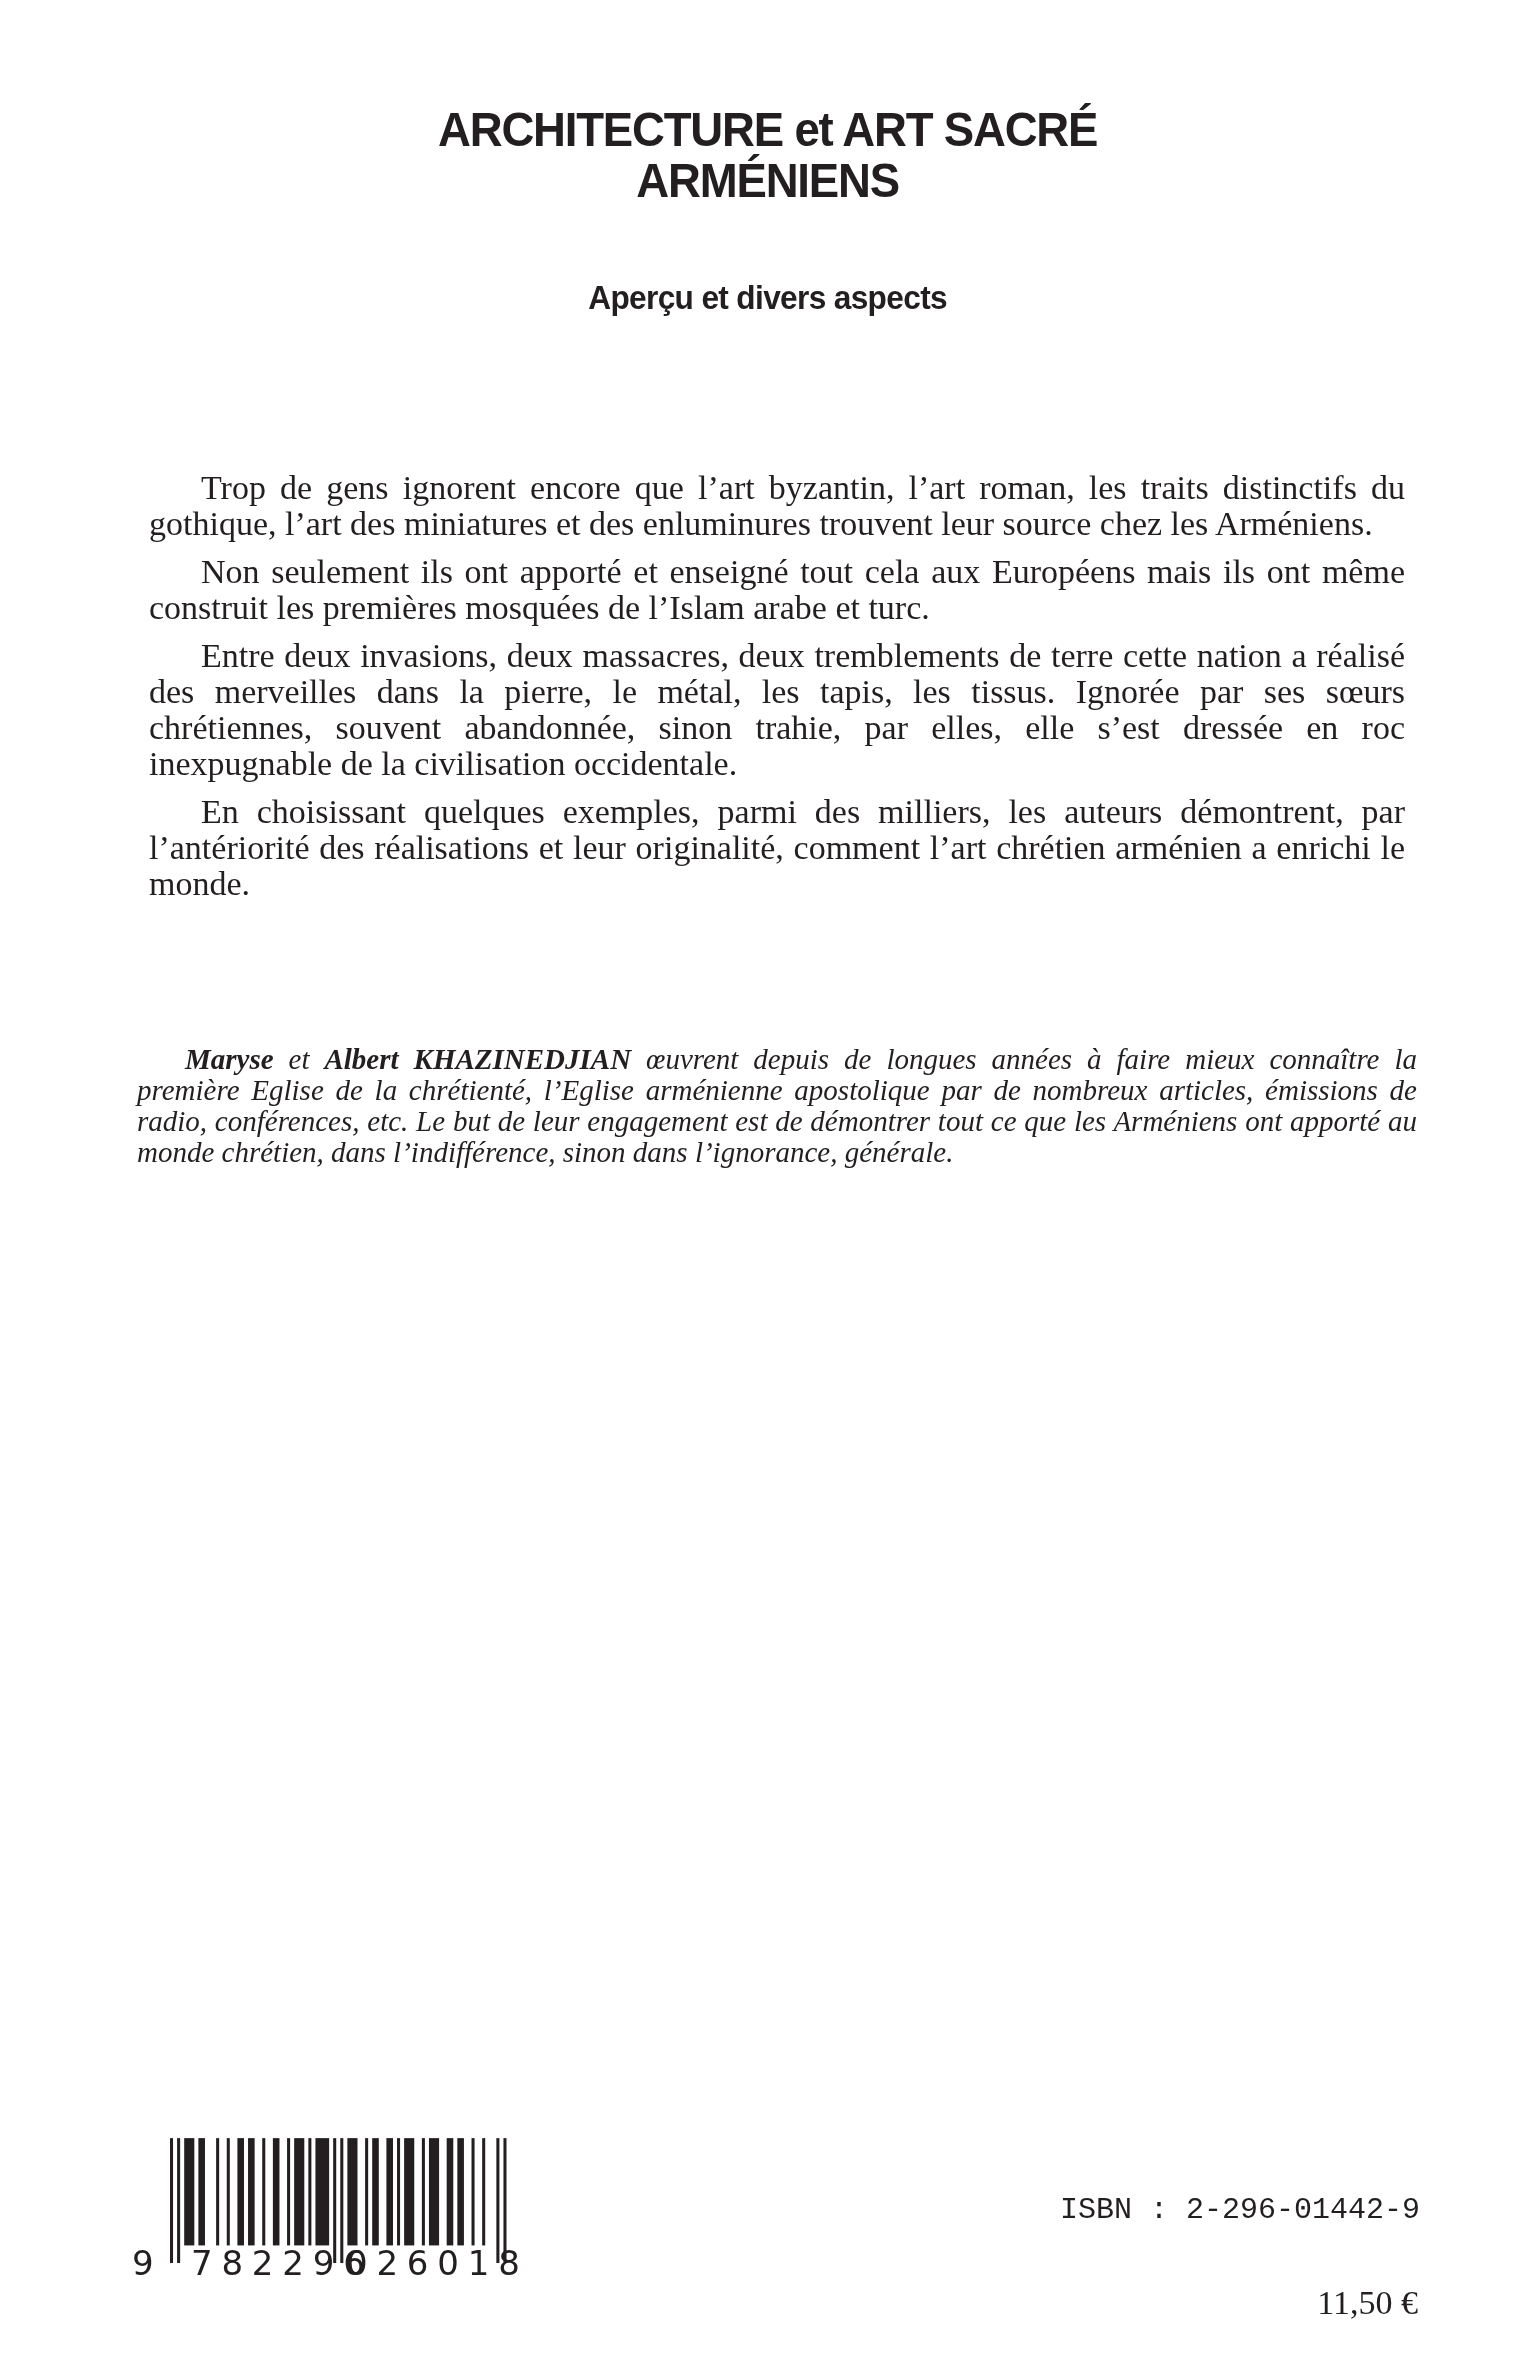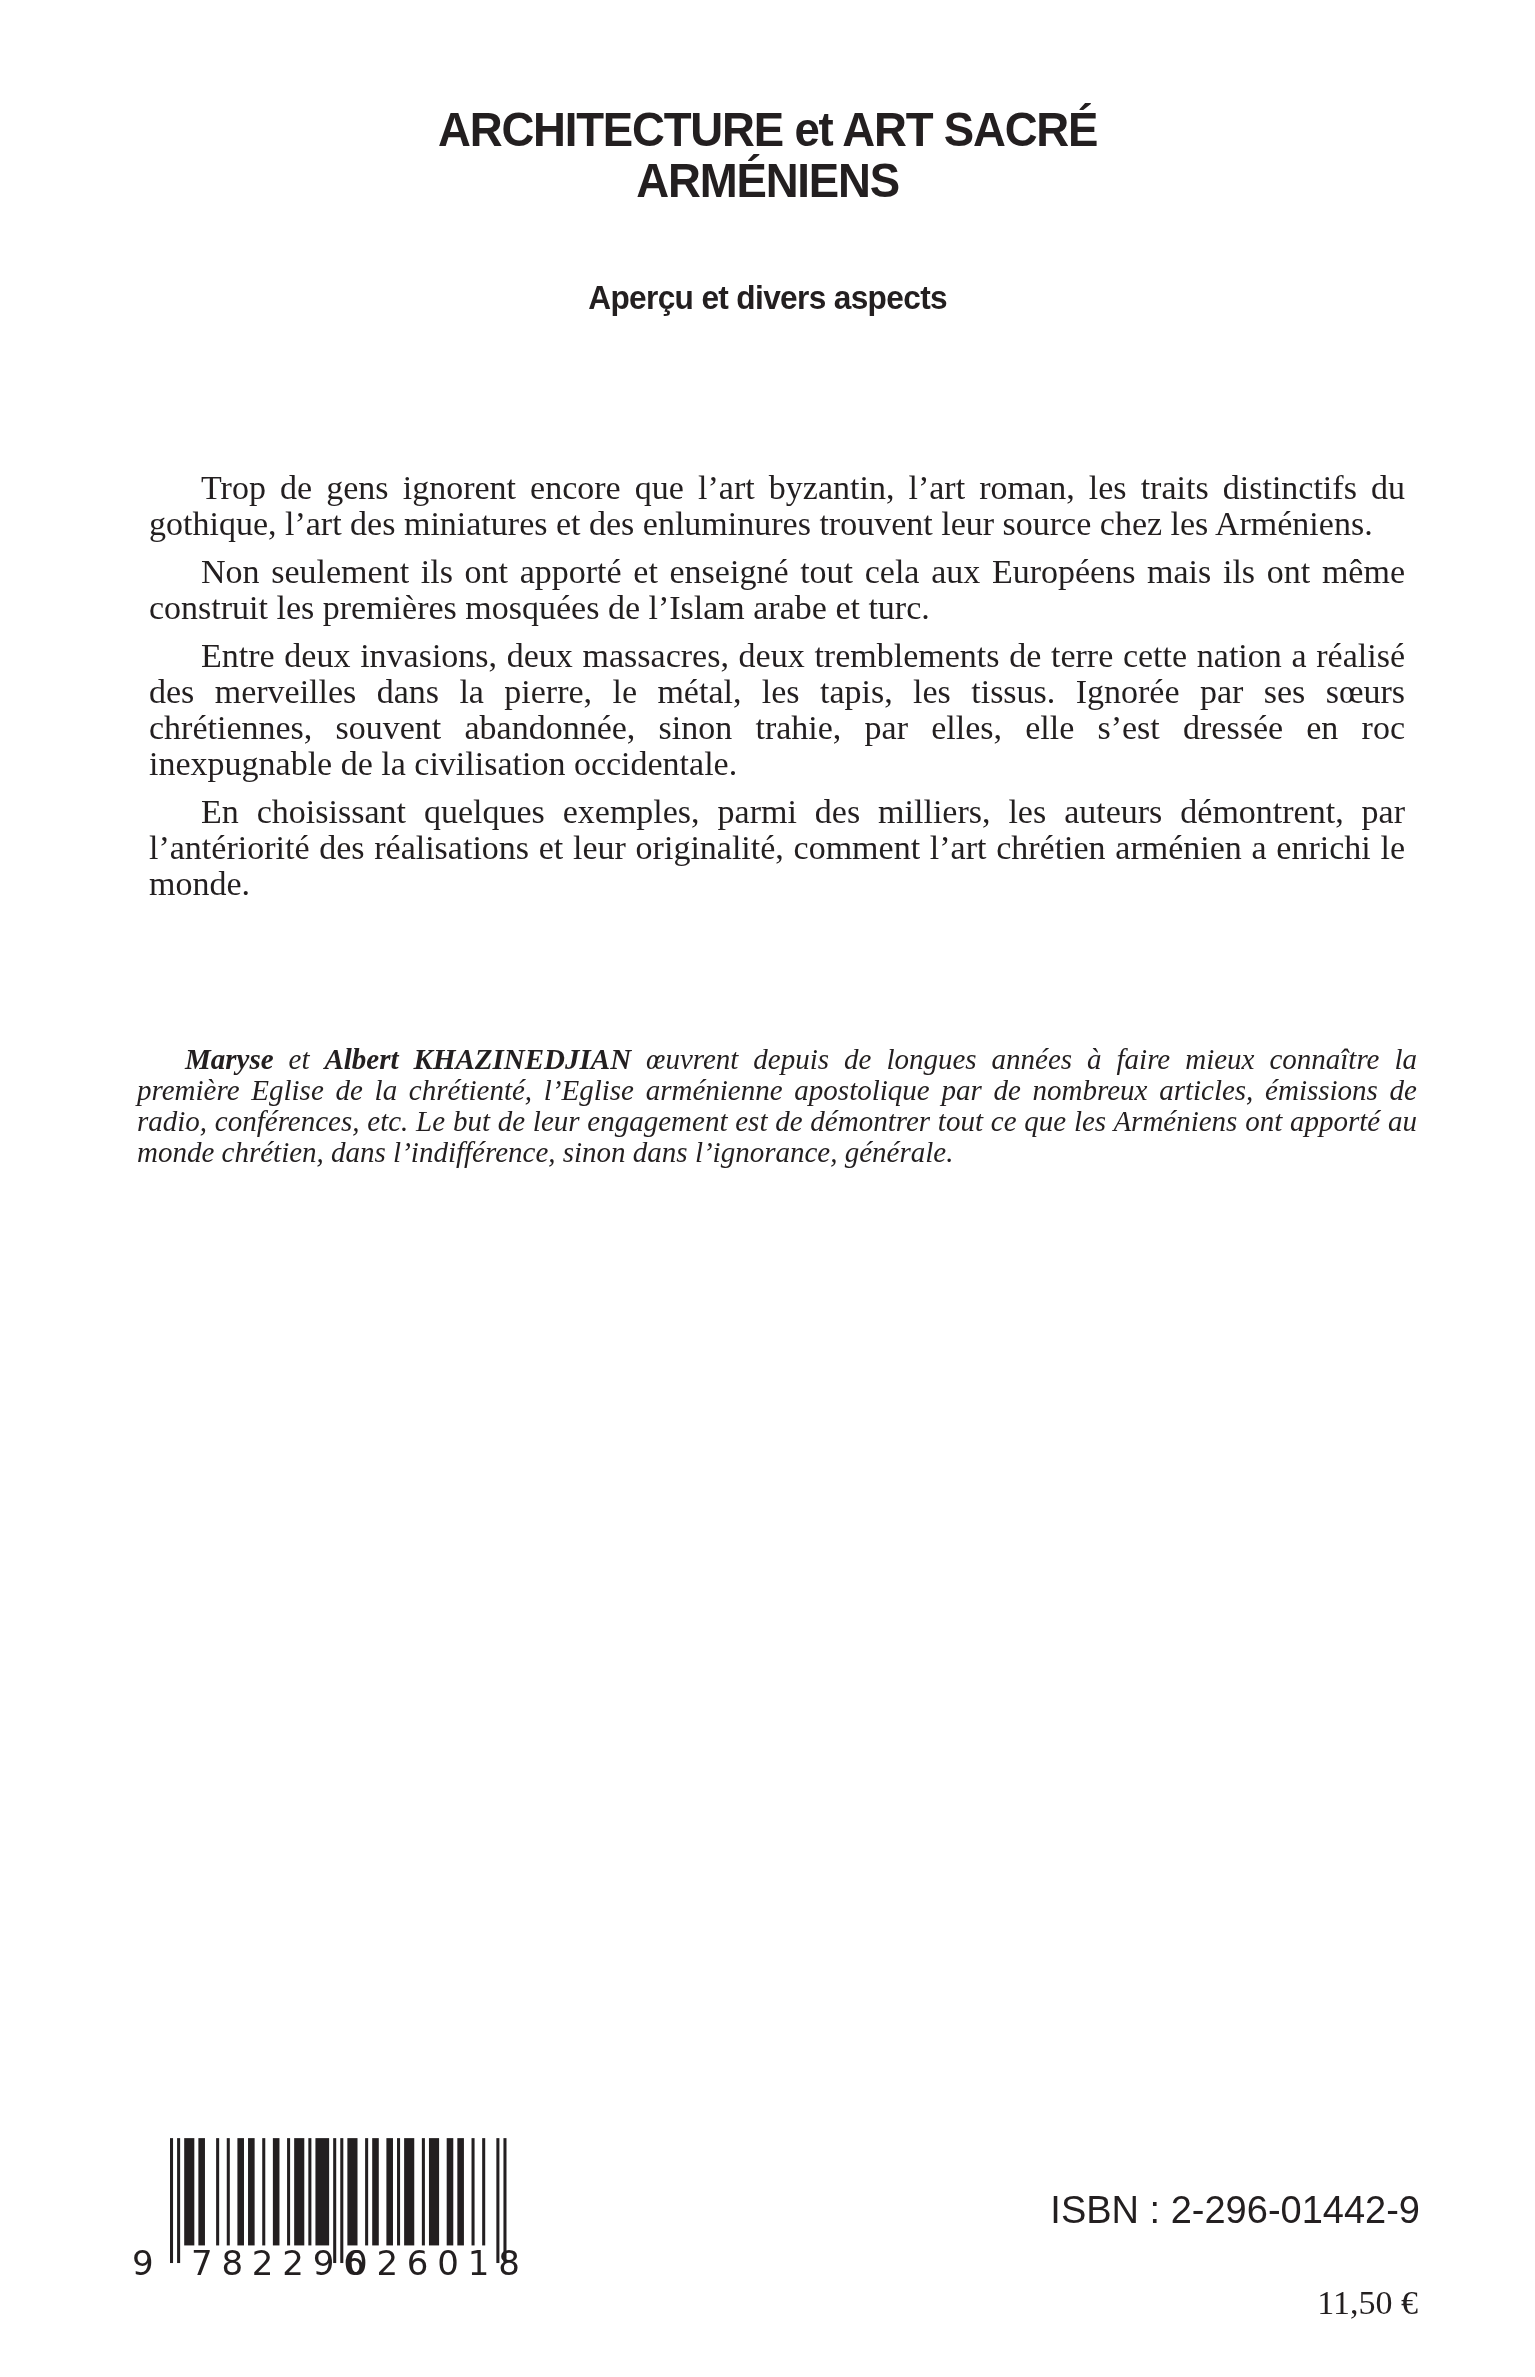--- a/index.html
+++ b/index.html
@@ -37,21 +37,21 @@
     position: absolute; left: 170px; top: 2138px; width: 337px; height: 126px;
   }
   .barcode svg { display: block; }
   .barcode-digits {
     position: absolute; top: 2243px; left: 126px; width: 394px; height: 42px;
     font-family: "DejaVu Sans", sans-serif; font-size: 34px; color: #231f20;
   }
   .barcode-digits span { position: absolute; top: 0; letter-spacing: 8.8px; }
   .isbn {
     position: absolute; right: 115px; top: 2191px;
-    font-family: Liberation Sans, sans-serif; font-size: 38px; line-height: 39px;
+    font-family: Liberation Mono, monospace; font-size: 30px; line-height: 39px;
     text-align: center; white-space: nowrap;
   }
   .price {
     position: absolute; right: 117px; top: 2235px;
     font-family: "Liberation Serif", serif; font-size: 34px; line-height: 39px;
     text-align: right; white-space: nowrap; margin-top: 48px;
   }
 </style>
 </head>
 <body>

